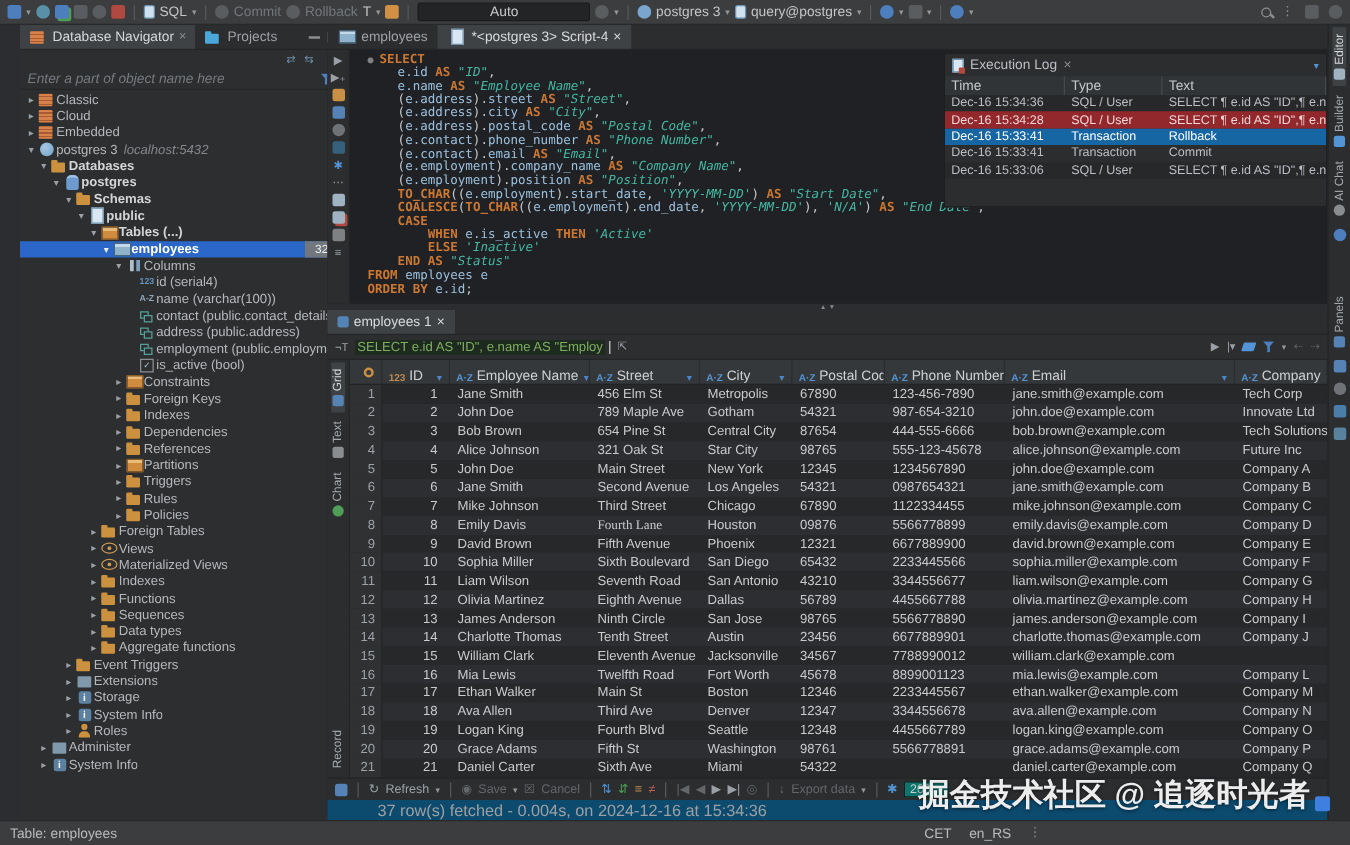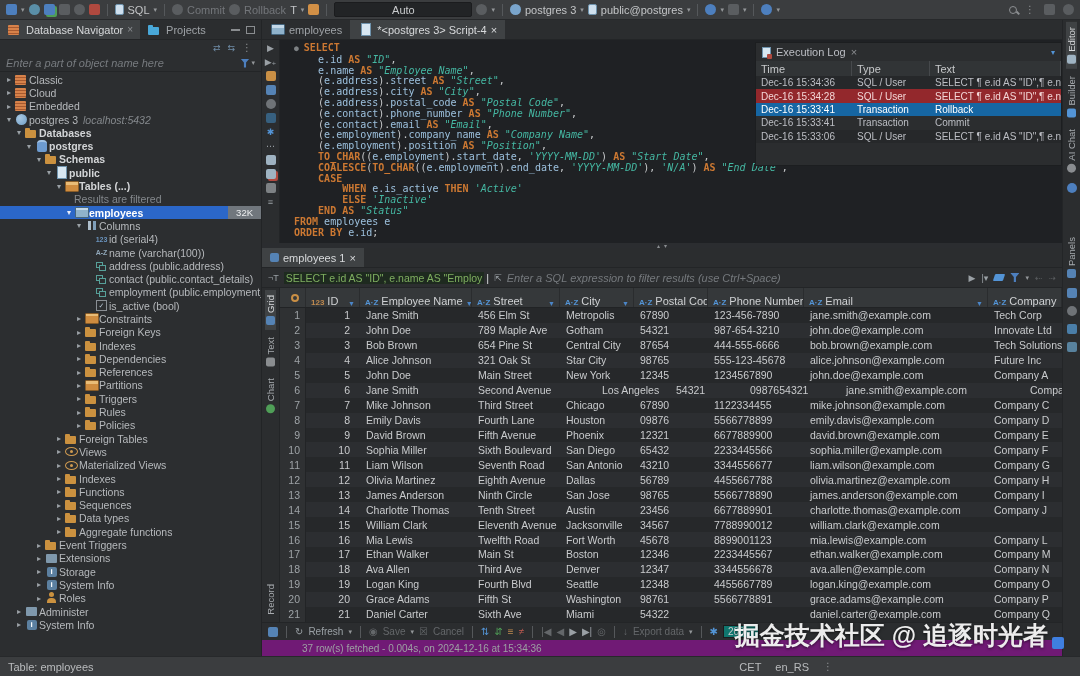--- a/index.html
+++ b/index.html
@@ -19,21 +19,21 @@
   .sep{width:1px;height:12px;background:#55585b;margin:0 3px;flex:none;}
   .tb-label{color:#c3c5c7;} .tb-label.dim{color:#73767a;}
   .combo{width:138px;height:15px;background:#222426;border:1px solid #1b1c1e;border-radius:2px;
          color:#c9cbcd;display:flex;align-items:center;justify-content:center;}
   .topbar-right{margin-left:auto;display:flex;align-items:center;gap:8px;}
   .mag{width:8px;height:8px;border:1.5px solid #8c8f92;border-radius:50%;position:relative;display:inline-block;}
   .mag::after{content:"";position:absolute;width:4px;height:1.5px;background:#8c8f92;transform:rotate(45deg);right:-4px;bottom:-1px;}
   .vdots{color:#8c8f92;font-size:10px;letter-spacing:1px;}
 
   
-  .sidebar{position:absolute;top:20px;left:0;width:262px;bottom:20px;background:#2c2e30;border-right:1px solid #222426;
+  .sidebar{position:absolute;top:20px;left:16px;width:262px;bottom:20px;background:#2c2e30;border-right:1px solid #222426;
            display:flex;flex-direction:column;}
   .side-tabs{height:20px;background:#2b2d2f;display:flex;align-items:stretch;border-bottom:1px solid #232527;flex:none;}
   .stab{display:flex;align-items:center;gap:4px;padding:0 7px;color:#9ea2a6;}
   .stab.active{background:#3f4244;color:#d6d8da;}
   .stab .x{color:#8a8d90;font-size:10px;}
   .side-tabs-right{margin-left:auto;display:flex;align-items:center;gap:6px;padding-right:6px;color:#8a8d90;}
   .winbtn{width:9px;height:8px;border:1px solid #8a8d90;display:inline-block;}
   .winbtn.min{height:3px;border-width:0 0 2px 0;}
   .side-toolbar{height:15px;background:#2c2e30;display:flex;align-items:center;justify-content:flex-end;gap:7px;
                 padding-right:8px;color:#6f8ca6;font-size:9px;flex:none;}
@@ -148,21 +148,21 @@
   .g-row:nth-child(odd){background:#26282a;} .g-row:nth-child(even){background:#2c2e31;}
   .g-cell{display:flex;align-items:center;padding-left:6px;overflow:hidden;white-space:nowrap;flex:none;color:#c9cbcd;}
   .g-cell.num{justify-content:flex-end;padding-right:10px;padding-left:0;}
   .g-gut{width:26px;background:#2f3133;border-right:1px solid #222426;color:#9ea3a7;justify-content:flex-end;
          padding-right:5px;display:flex;align-items:center;flex:none;}
   .res-toolbar{height:18px;background:#2b2d2f;border-top:1px solid #232527;display:flex;align-items:center;
                gap:5px;padding:0 6px;flex:none;}
   .rt{font-size:10px;color:#9aa0a5;} .rt.dim{color:#64676a;} .rt.blue{color:#5394d6;}
   .fetch{width:36px;height:13px;background:#0f766e;border:1px solid #1b1c1e;color:#c9cbcd;display:flex;
          align-items:center;padding-left:4px;font-size:10px;}
-  .res-status{height:16px;display:flex;align-items:center;padding-left:40px;color:#9da0a3;font-size:10px;flex:none;background:#701a75;text-align:center;}
+  .res-status{height:16px;display:flex;align-items:center;padding-left:40px;color:#9da0a3;font-size:13px;flex:none;background:#0c4a6e;text-align:center;}
 
   
   .right-strip{position:absolute;top:20px;right:0;width:18px;bottom:20px;background:#2b2d2f;border-left:1px solid #232527;
                display:flex;flex-direction:column;align-items:center;gap:2px;padding-top:2px;}
   .right-strip .vtab{font-size:9.5px;}
   .rs-ic{width:10px;height:10px;border-radius:2px;display:block;margin:3px 0;}
 
   
   .statusbar{position:absolute;left:0;right:0;bottom:0;height:20px;background:#3b3d3f;border-top:1px solid #27292b;
              display:flex;align-items:center;padding:0 8px;color:#b9bbbd;}
@@ -198,21 +198,21 @@
     <span class="tbi orange"></span>
     <span class="sep"></span>
     <span class="combo">Auto</span>
     <span class="tbi dim round"></span>
       <span class="caret">▾</span>
     <span class="sep"></span>
     <span class="tbi pg round" style="background:#7aa5cc"></span>
     <span class="tb-label">postgres 3</span>
       <span class="caret">▾</span>
     <span class="tbi page"></span>
-    <span class="tb-label">public@postgres</span>
+    <span class="tb-label">query@postgres</span>
       <span class="caret">▾</span>
     <span class="sep"></span>
     <span class="tbi blue round"></span>
       <span class="caret">▾</span>
     <span class="tbi dim"></span>
       <span class="caret">▾</span>
     <span class="sep"></span>
     <span class="tbi blue round"></span>
       <span class="caret">▾</span>
     <span class="topbar-right">
@@ -291,24 +291,20 @@
         <div class="trow" style="padding-left: 44px;">
           <span class="arr">▾</span>
           <span class="ti page"></span>
           <span class="tl b">public</span>
         </div>
         <div class="trow" style="padding-left: 54px;">
           <span class="arr">▾</span>
           <span class="ti tablefold"></span>
           <span class="tl b">Tables (...)</span>
         </div>
-        <div class="trow" style="padding-left: 64px;">
-          <span class="arr"></span>
-          <span class="tl mut">Results are filtered</span>
-        </div>
         <div class="trow sel" style="padding-left: 64px;">
           <span class="arr">▾</span>
           <span class="ti tablegrid"></span>
           <span class="tl b">employees</span>
           <span class="badge">32K</span>
         </div>
         <div class="trow" style="padding-left: 74px;">
           <span class="arr">▾</span>
           <span class="ti columns"></span>
           <span class="tl">Columns</span>
@@ -319,26 +315,26 @@
           <span class="tl">id (serial4)</span>
         </div>
         <div class="trow" style="padding-left: 84px;">
           <span class="arr"></span>
           <span class="ti taz"></span>
           <span class="tl">name (varchar(100))</span>
         </div>
         <div class="trow" style="padding-left: 84px;">
           <span class="arr"></span>
           <span class="ti tfk"></span>
-          <span class="tl">address (public.address)</span>
+          <span class="tl">contact (public.contact_details)</span>
         </div>
         <div class="trow" style="padding-left: 84px;">
           <span class="arr"></span>
           <span class="ti tfk"></span>
-          <span class="tl">contact (public.contact_details)</span>
+          <span class="tl">address (public.address)</span>
         </div>
         <div class="trow" style="padding-left: 84px;">
           <span class="arr"></span>
           <span class="ti tfk"></span>
           <span class="tl">employment (public.employment_</span>
         </div>
         <div class="trow" style="padding-left: 84px;">
           <span class="arr"></span>
           <span class="ti tbool"></span>
           <span class="tl">is_active (bool)</span>
@@ -549,21 +545,20 @@
           <span class="vi grid" style="width:9px;height:9px;display:inline-block;border-radius:2px"></span>
           <span>employees 1</span>
           <span class="x">×</span>
         </span>
       </div>
       <div class="filter-bar">
         <span class="fb-ic">¬T</span>
         <span class="fsql">SELECT e.id AS "ID", e.name AS "Employ</span>
         <span class="cursor">|</span>
         <span class="fb-ic">⇱</span>
-        <span class="fhint">Enter a SQL expression to filter results (use Ctrl+Space)</span>
         <span class="fb-right">
           <span class="fb-ic">▶</span>
           <span class="fb-ic">|▾</span>
           <span class="eraser"></span>
           <span class="funnel"></span>
             <span class="caret">▾</span>
           <span class="fb-ic dim">⇠</span>
           <span class="fb-ic dim">⇢</span>
         </span>
       </div>
@@ -683,42 +678,42 @@
                 <div class="g-cell" style="width: 74px;">12345</div>
                 <div class="g-cell" style="width: 96px;">1234567890</div>
                 <div class="g-cell" style="width: 184px;">john.doe@example.com</div>
                 <div class="g-cell" style="flex: 1 1 0%;">Company A</div>
               </div>
               <div class="g-row">
                 <div class="g-gut">6</div>
                 <div class="g-cell num" style="width: 54px;">6</div>
                 <div class="g-cell" style="width: 112px;">Jane Smith</div>
                 <div class="g-cell" style="width: 88px;">Second Avenue</div>
-                <div class="g-cell" style="width: 74px; margin-left: 36px;">Los Angeles</div>
+                <div class="g-cell" style="width: 74px;">Los Angeles</div>
                 <div class="g-cell" style="width: 74px;">54321</div>
                 <div class="g-cell" style="width: 96px;">0987654321</div>
                 <div class="g-cell" style="width: 184px;">jane.smith@example.com</div>
                 <div class="g-cell" style="flex: 1 1 0%;">Company B</div>
               </div>
               <div class="g-row">
                 <div class="g-gut">7</div>
                 <div class="g-cell num" style="width: 54px;">7</div>
                 <div class="g-cell" style="width: 112px;">Mike Johnson</div>
                 <div class="g-cell" style="width: 88px;">Third Street</div>
                 <div class="g-cell" style="width: 74px;">Chicago</div>
                 <div class="g-cell" style="width: 74px;">67890</div>
                 <div class="g-cell" style="width: 96px;">1122334455</div>
                 <div class="g-cell" style="width: 184px;">mike.johnson@example.com</div>
                 <div class="g-cell" style="flex: 1 1 0%;">Company C</div>
               </div>
               <div class="g-row">
                 <div class="g-gut">8</div>
                 <div class="g-cell num" style="width: 54px;">8</div>
                 <div class="g-cell" style="width: 112px;">Emily Davis</div>
-                <div class="g-cell" style="width: 88px;">Fourth Lane</div>
+                <div class="g-cell" style="width: 88px; font-family: Liberation Serif, serif;">Fourth Lane</div>
                 <div class="g-cell" style="width: 74px;">Houston</div>
                 <div class="g-cell" style="width: 74px;">09876</div>
                 <div class="g-cell" style="width: 96px;">5566778899</div>
                 <div class="g-cell" style="width: 184px;">emily.davis@example.com</div>
                 <div class="g-cell" style="flex: 1 1 0%;">Company D</div>
               </div>
               <div class="g-row">
                 <div class="g-gut">9</div>
                 <div class="g-cell num" style="width: 54px;">9</div>
                 <div class="g-cell" style="width: 112px;">David Brown</div>

